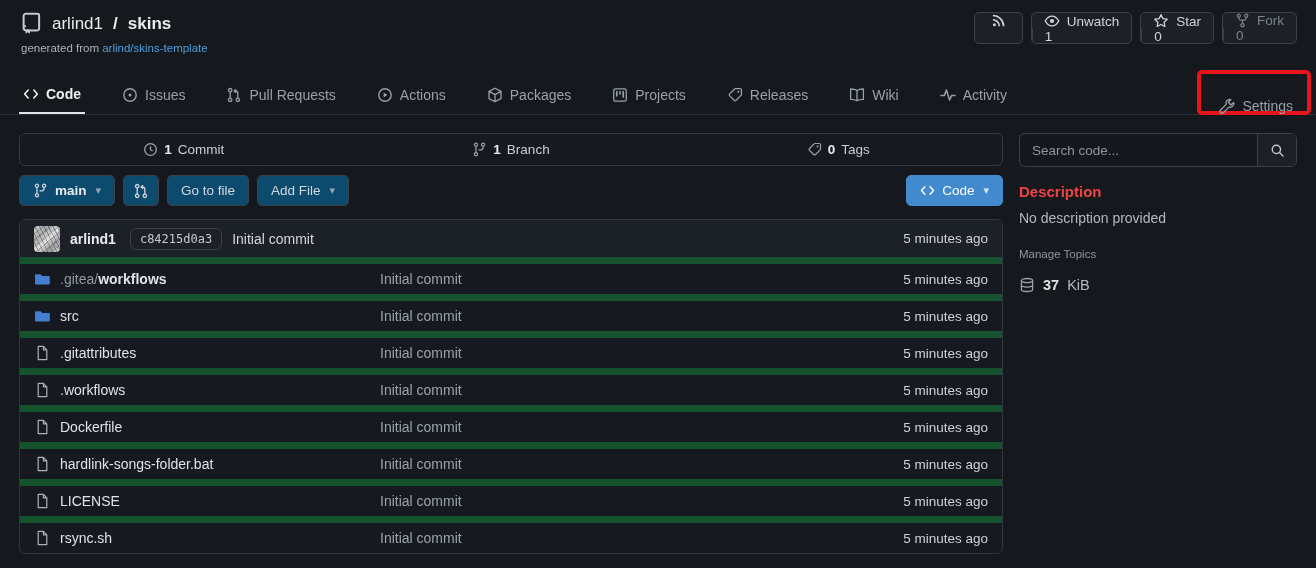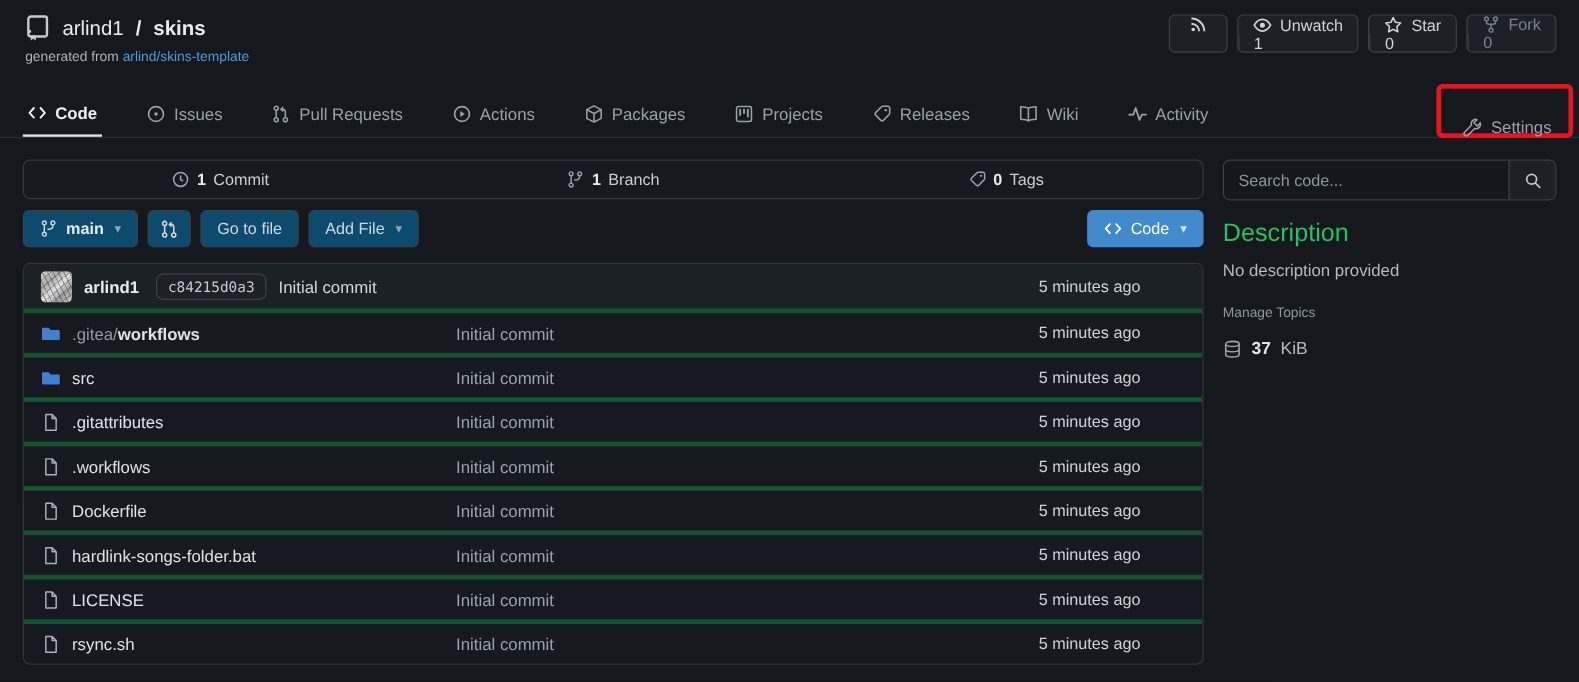--- a/index.html
+++ b/index.html
@@ -49,46 +49,46 @@
   .toolbar { display:flex; gap:8px; margin-bottom:13px; height:31px; }
   .btn { display:inline-flex; align-items:center; gap:7px; padding:0 13px; border:1px solid #3a4149; border-radius:5px; background:#0c4a6e; color:#d3d7dc; font-size:13.5px; cursor:pointer; }
   .btn .caret { font-size:11px; color:#9aa3ad; margin-left:2px; }
   .btn.branch b { color:#e8eaee; }
   .btn.icon-only { padding:0 9px; }
   .btn.primary { margin-left:auto; background:#4289ce; border-color:#4289ce; color:#ffffff; }
   .btn.primary .caret { color:#d7e7f7; }
 
   
   .file-table { border:1px solid #30363d; border-radius:6px; overflow:hidden; background:#16191f; }
-  .trow { display:flex; align-items:center; height:37px; padding:0 14px; border-top:4px solid #14532d; font-size:14px; }
+  .trow { display:flex; align-items:center; height:37px; padding:0 14px; border-top:7px solid #14532d; font-size:14px; }
   .trow:first-child { border-top:none; }
   .trow.commit-row { background:#1c2127; }
   .cell-name { width:346px; flex:none; display:flex; align-items:center; gap:10px; }
   .cell-msg { flex:1; color:#9aa3ad; }
-  .cell-time { flex:none; width:160px; text-align:center; color:#ced3d8; font-size:13.5px; }
+  .cell-time { flex:none; width:160px; text-align:right; color:#ced3d8; font-size:13.5px; }
   .avatar { width:26px; height:26px; border-radius:4px; flex:none;
     background:
       repeating-linear-gradient(63deg, rgba(40,40,40,.35) 0 1px, transparent 1px 4px),
       repeating-linear-gradient(-40deg, rgba(60,60,60,.3) 0 1px, transparent 1px 5px),
       linear-gradient(135deg,#d6d6d6 0%,#a8a8a8 30%,#e2e2e2 52%,#9b9b9b 74%,#d2d2d2 100%);
   }
   .commit-author { font-weight:700; color:#e8eaee; margin-right:4px; }
   .hash-badge { font-family:"DejaVu Sans Mono", monospace; font-size:12px; color:#c4cad1; border:1px solid #3a4149; border-radius:6px; padding:3px 9px; background:#1d2127; margin-right:10px; cursor:pointer; }
   .commit-msg { color:#d3d7dc; }
   .fname { color:#dfe2e6; }
   .fname .prefix { color:#909aa4; }
   .folder-ic { color:#437fd0; }
   .file-ic { color:#aab2bb; }
 
   
   .search-wrap { display:flex; height:34px; border:1px solid #3a4149; border-radius:6px; overflow:hidden; margin-bottom:15px; background:#14171c; }
   .search-input { flex:1; background:transparent; border:none; outline:none; color:#d3d7dc; font-size:13.5px; padding:0 12px; font-family:"Liberation Sans", sans-serif; }
   .search-input::placeholder { color:#8d97a0; }
   .search-btn { width:39px; border:none; border-left:1px solid #3a4149; background:#1d2127; color:#c4cad1; cursor:pointer; display:flex; align-items:center; justify-content:center; }
-  .desc-heading { font-size:21px; font-weight:400; color:#22c55e; margin:16px 0 10px 0; }
+  .desc-heading { font-size:15px; font-weight:700; color:#ef4444; margin:16px 0 10px 0; }
   .desc-empty { font-size:14px; color:#b4bac2; }
   .manage-topics { display:inline-block; margin-top:22px; font-size:11.5px; color:#8d97a0; cursor:pointer; }
   .repo-size { display:flex; align-items:center; gap:8px; margin-top:16px; color:#b4bac2; font-size:14.5px; }
   .repo-size b { color:#dfe2e6; }
   .repo-size svg { color:#9aa3ad; }
 </style>
 </head>
 <body>
 
 <svg width="0" height="0" style="position:absolute">

